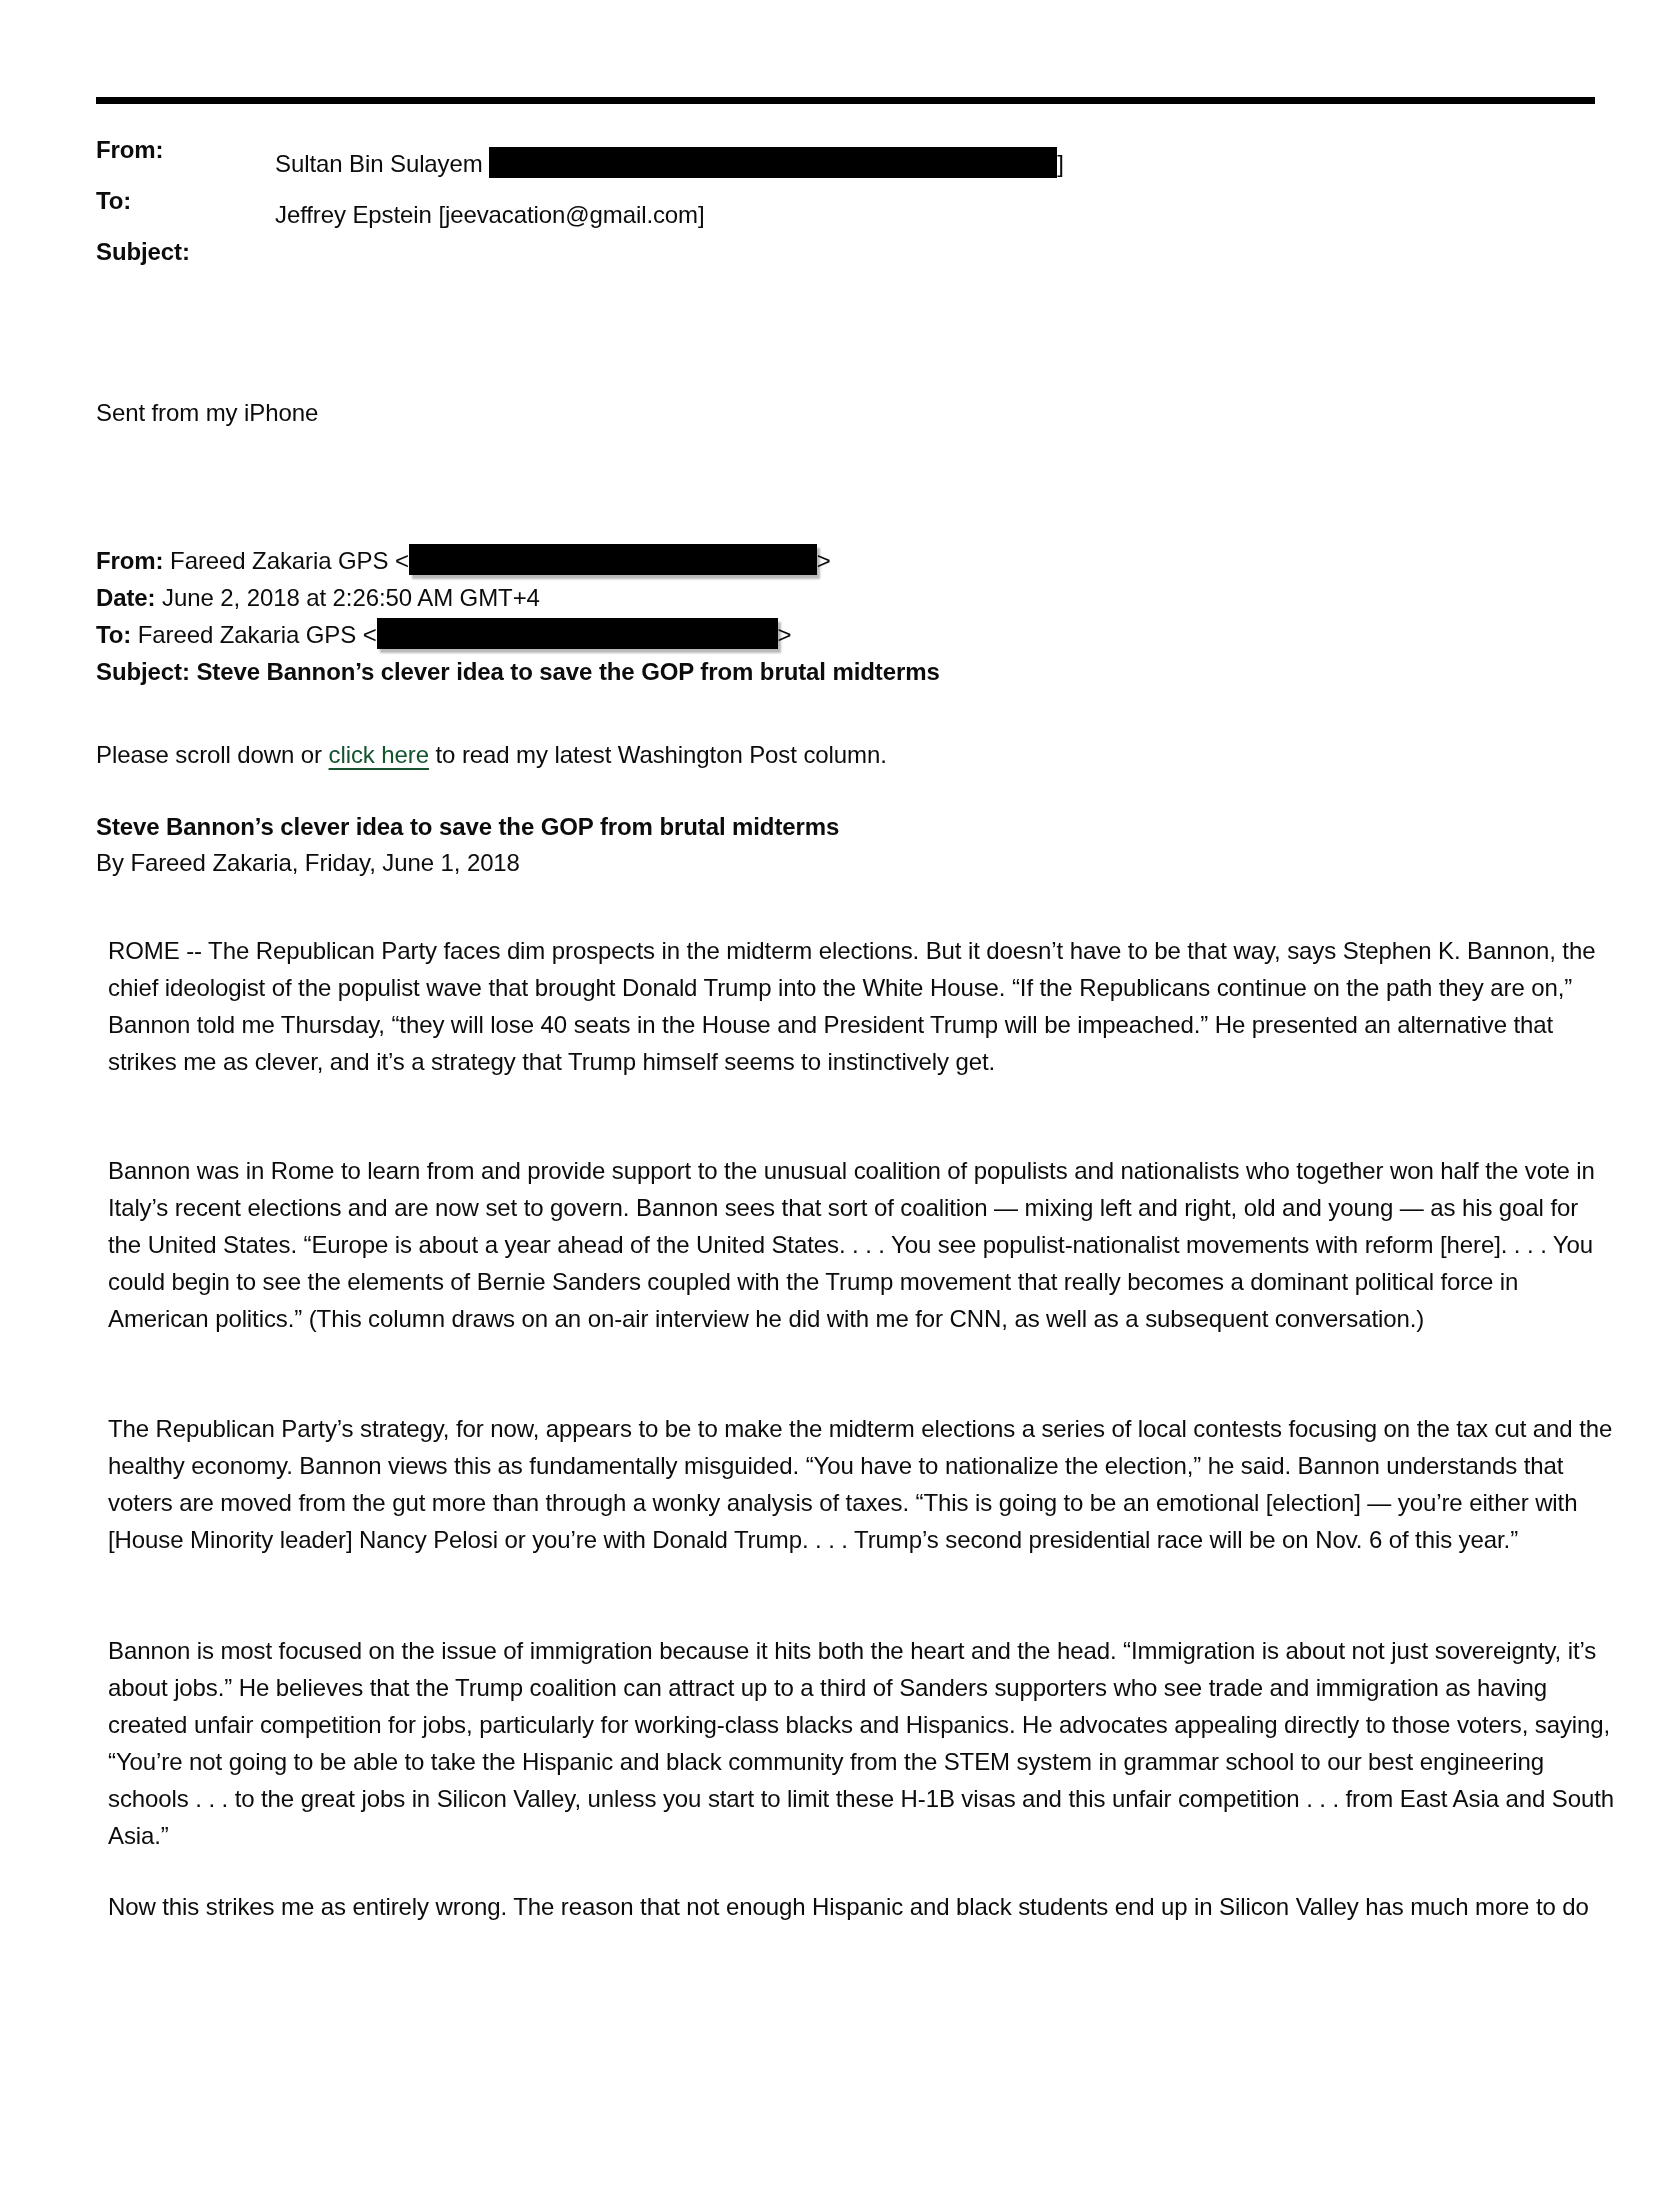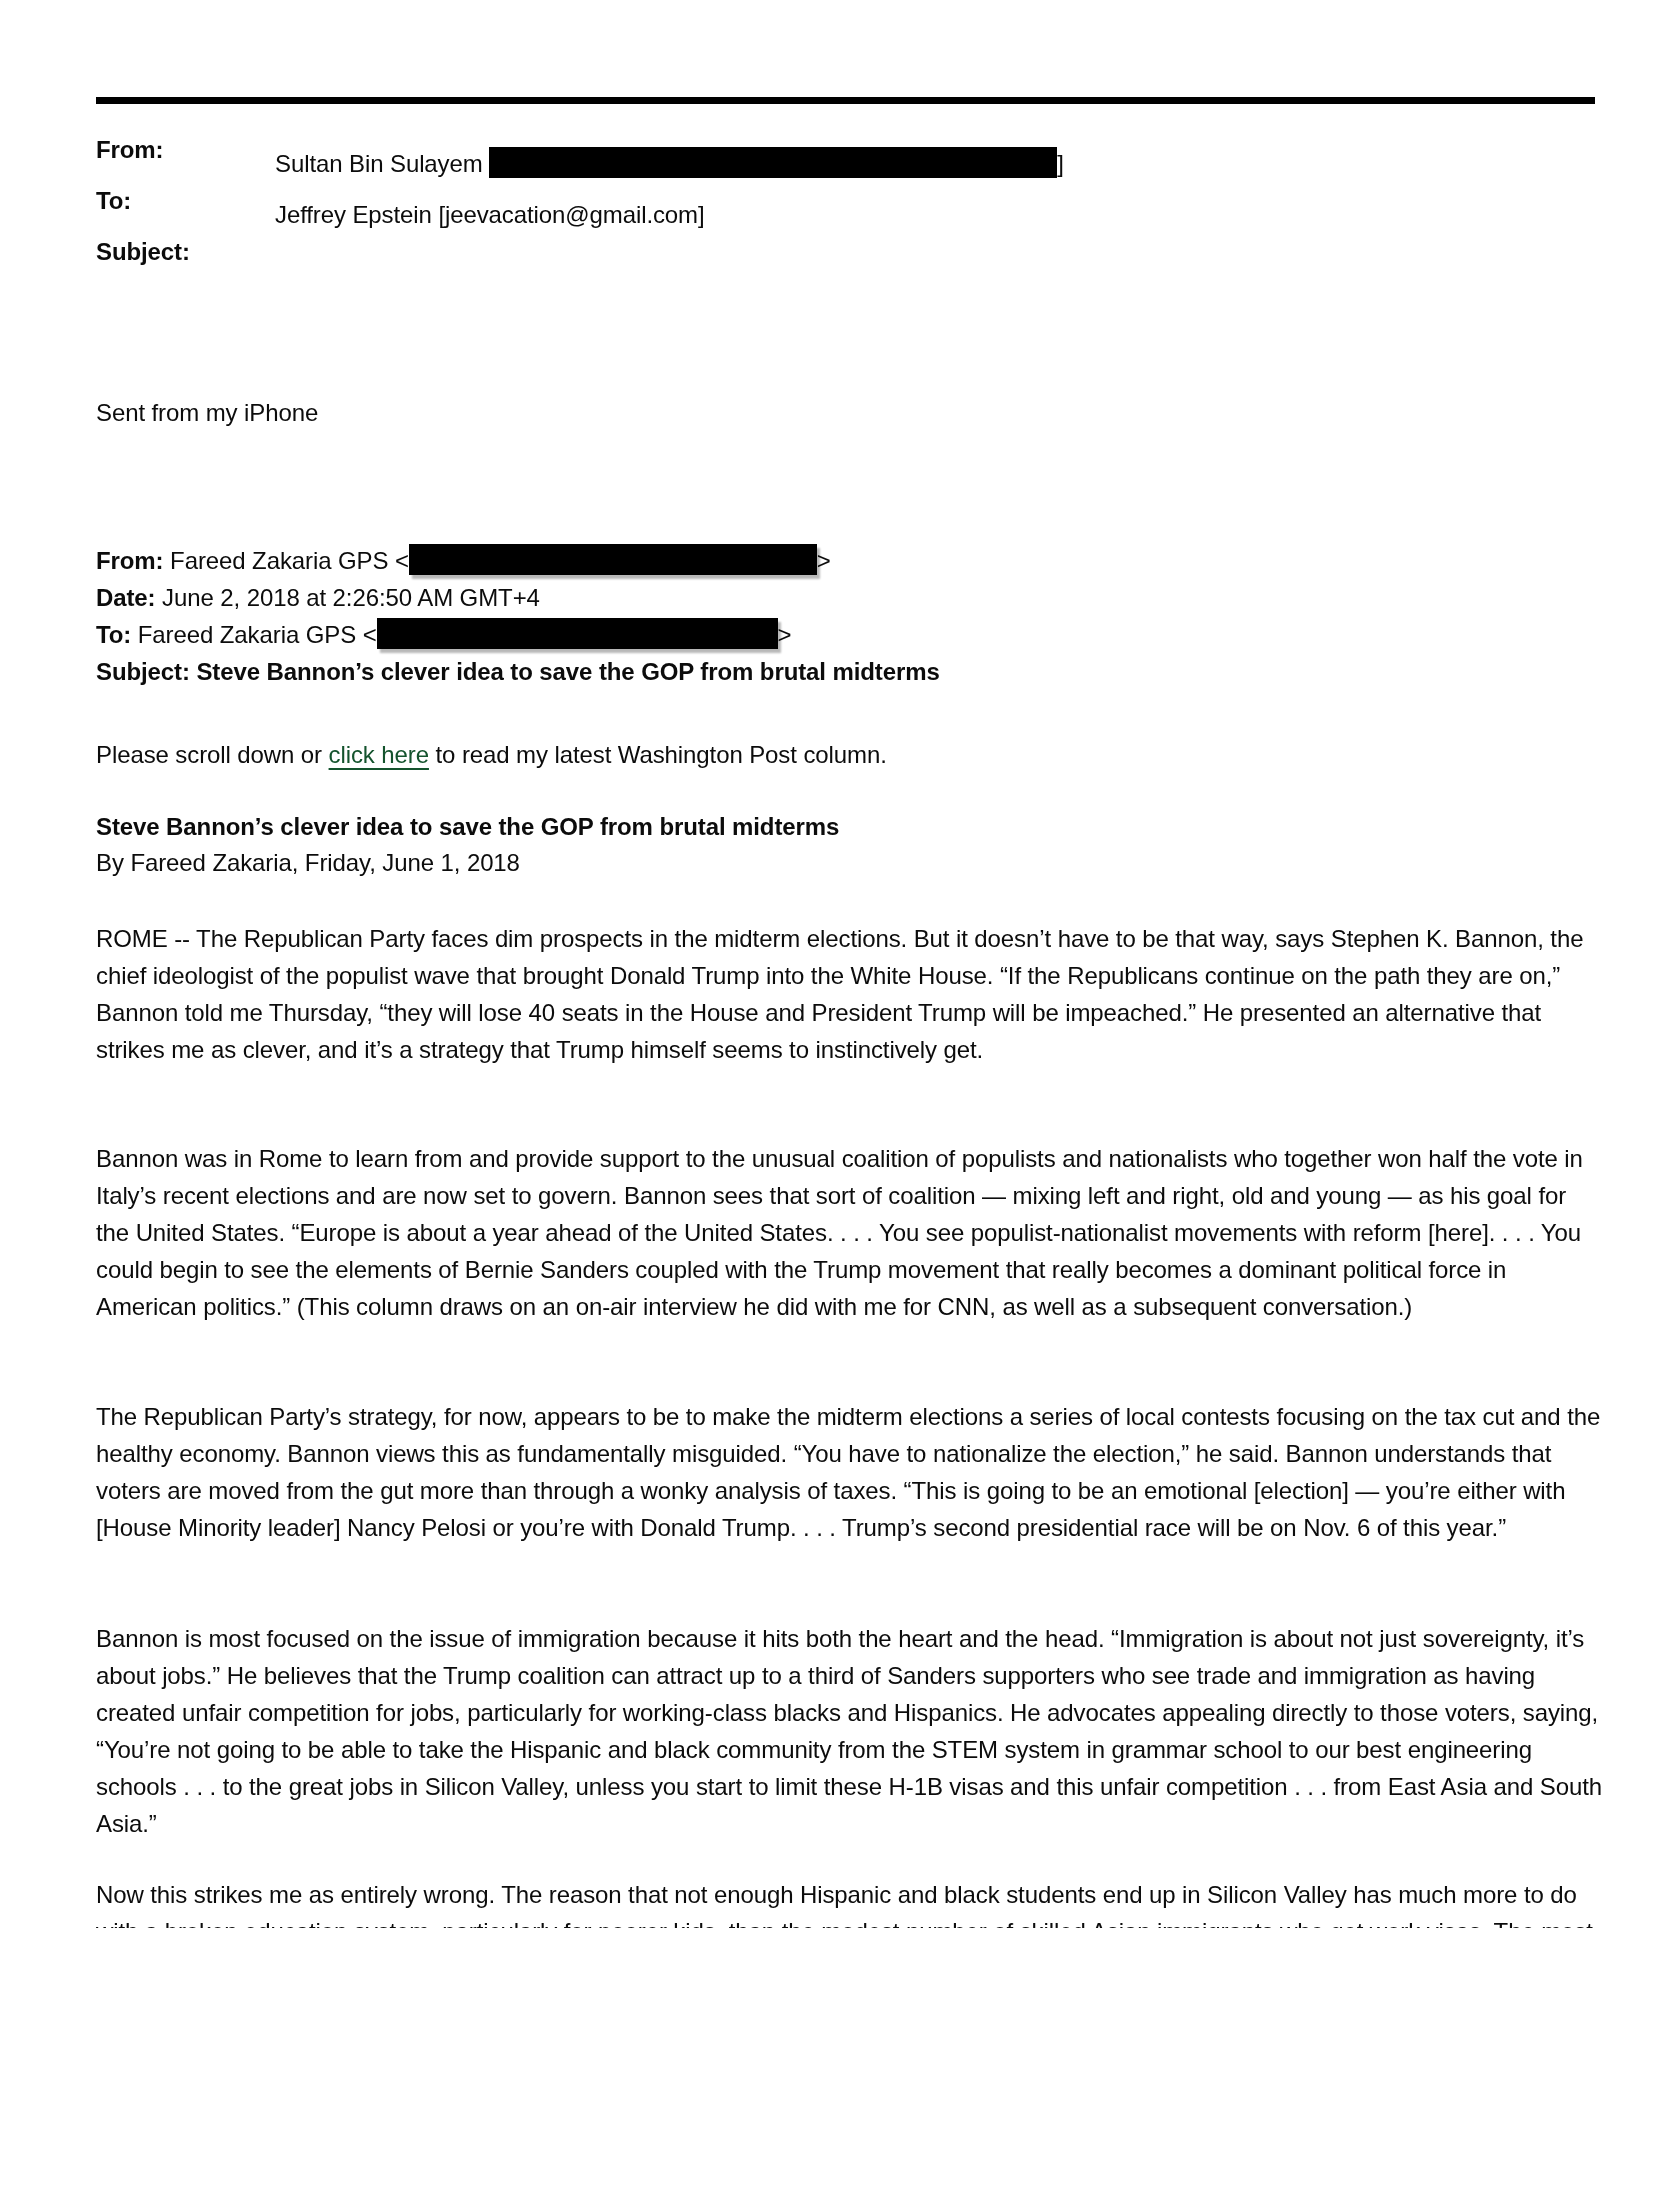--- a/index.html
+++ b/index.html
@@ -36,21 +36,21 @@
   .fwd-label { font-weight: bold; }
   .bold-line { font-weight: bold; }
   .link {
     color: #14532d;
     text-decoration: underline;
     text-decoration-thickness: 2px;
     text-underline-offset: 4.6px;
     cursor: pointer;
   }
   .headline { font-weight: bold; }
-  .para { margin: 0; }
+  .para { margin: 12px; }
   .bates {
     position: absolute;
     top: 2152px;
     right: 39px;
     font-size: 38px;
     letter-spacing: 0.3px;
     color: #111111;
   }
 </style>
 </head>

